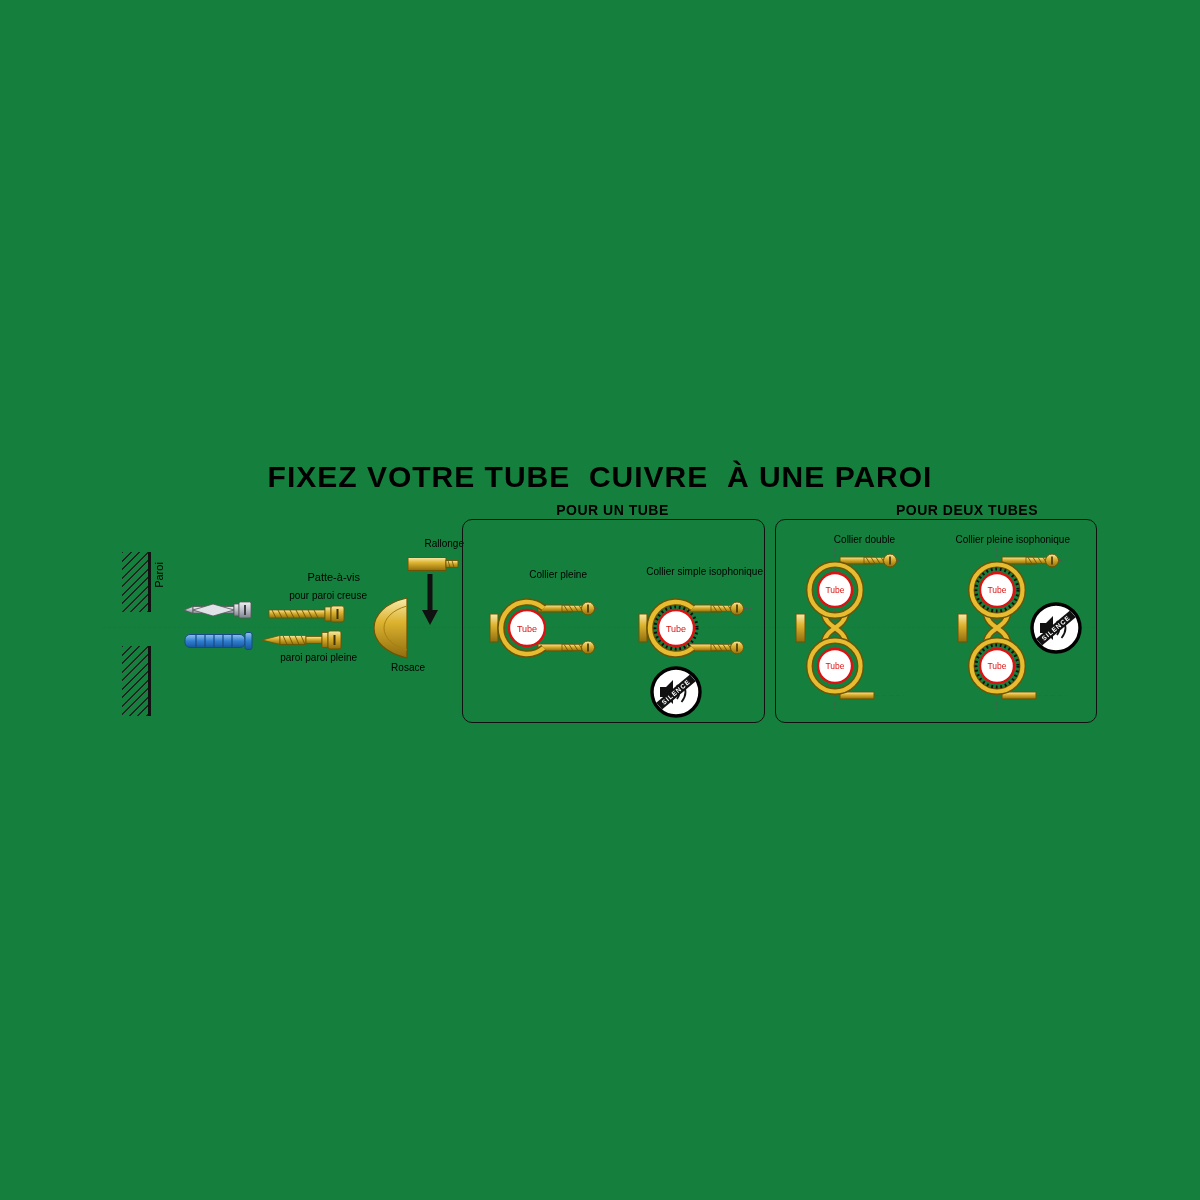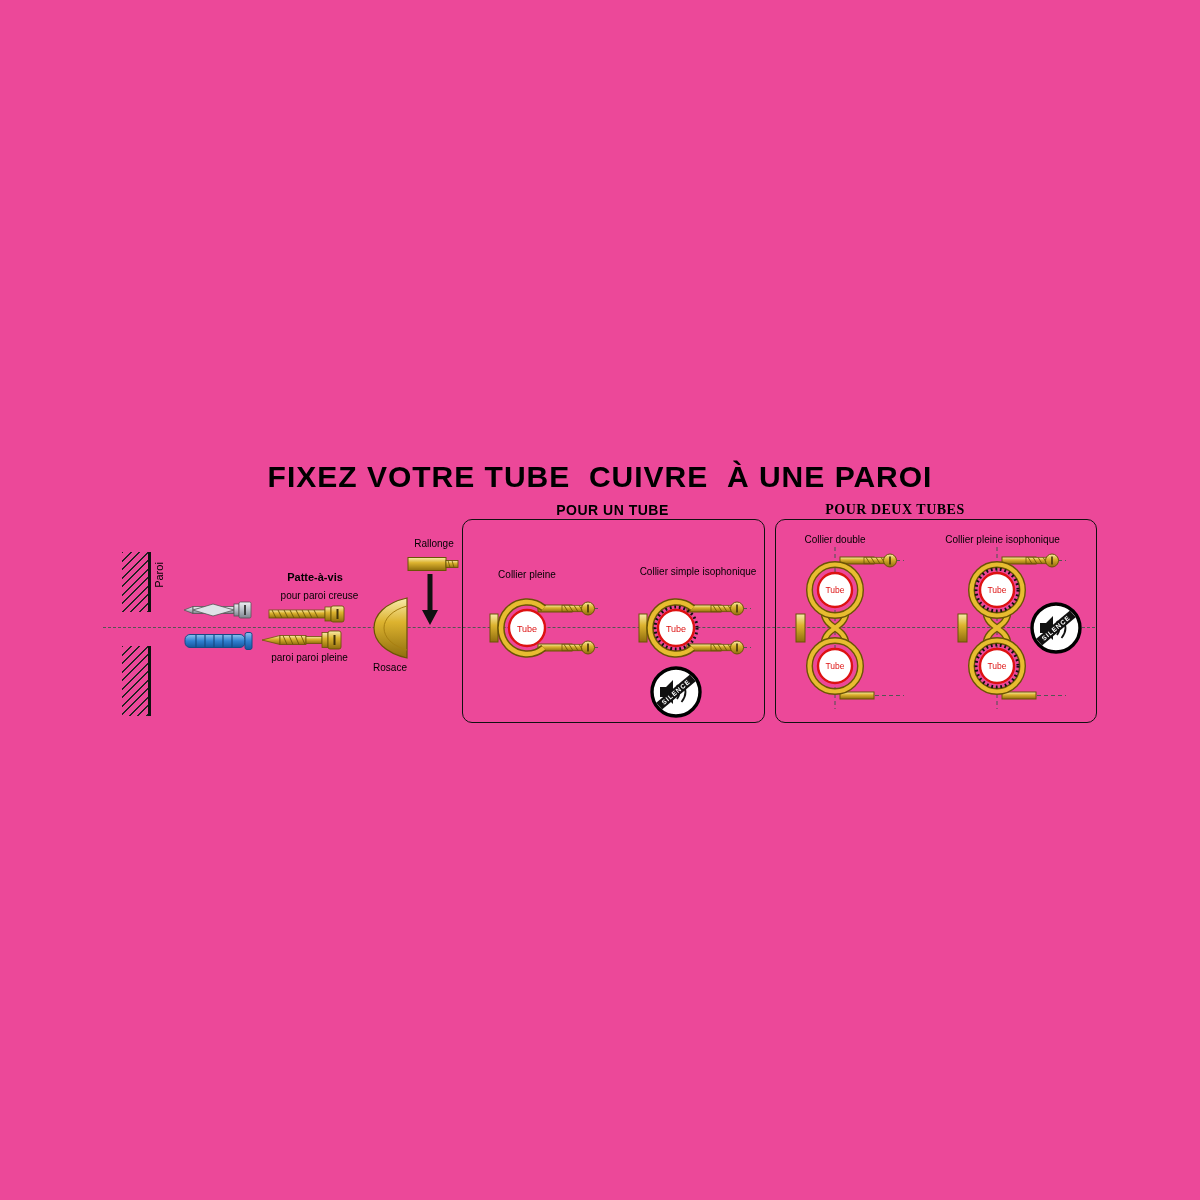--- a/index.html
+++ b/index.html
@@ -1,24 +1,24 @@
 <!DOCTYPE html>
 <html><head>
 <meta charset="utf-8">
 <style>
   html,body{margin:0;padding:0;background:#fff;}
-  .canvas{position:relative;width:1200px;height:1200px;background:#ec4899;overflow:hidden;
+  .canvas{position:relative;width:1200px;height:1200px;background:#15803d;overflow:hidden;
           font-family:"Liberation Sans",sans-serif;color:#000;}
   .abs{position:absolute;}
   .title{position:absolute;left:0;top:460px;width:1200px;text-align:center;
          font-size:30px;font-weight:bold;letter-spacing:1px;white-space:pre;margin:0;}
   .panel-heading{position:absolute;top:502px;text-align:center;font-size:14px;font-weight:bold;letter-spacing:.5px;}
   .panel-box{position:absolute;top:519px;height:202px;border:1.6px solid #111;border-radius:10px;background:transparent;}
-  .lbl{position:absolute;font-size:10px;line-height:1.15;text-align:center;}
-  .lbl-md{font-size:11px;font-weight:bold;}
+  .lbl{position:absolute;font-size:10px;line-height:1.15;text-align:right;}
+  .lbl-md{font-size:11px;}
   .axis{position:absolute;left:103px;top:627px;width:992px;border-top:1.5px dashed #555;height:0;}
   .hatch{position:absolute;left:122px;width:27px;
          background:repeating-linear-gradient(135deg,#222 0 1.2px,transparent 1.2px 6px);}
   .wall-line{position:absolute;left:148px;width:3px;background:#111;}
   .paroi{position:absolute;left:130px;top:568px;width:60px;height:14px;text-align:center;
          font-size:11px;transform:rotate(-90deg);}
   .svg-defs{position:absolute;width:0;height:0;}
   svg{overflow:visible;}
   .dash{stroke:#555;stroke-width:1.1;stroke-dasharray:4 3;fill:none;}
   .tubeTxt{fill:#dd1111;font-size:9px;font-family:"Liberation Sans",sans-serif;text-anchor:middle;}
@@ -115,21 +115,21 @@
     <rect x="2" y="3.5" width="38" height="13" fill="url(#gold)" stroke="#6b5405" stroke-width="1"></rect>
     <rect x="40" y="6.5" width="12" height="7" fill="url(#gold)" stroke="#6b5405" stroke-width="0.9"></rect>
     <path d="M42,6.5 L44,13.5 M46,6.5 L48,13.5" stroke="#6b5405" stroke-width="0.8"></path>
   </svg>
   <svg class="abs" style="left:420px;top:574px" width="20" height="52" viewBox="0 0 20 52">
     <rect x="7.5" y="0" width="5" height="38" fill="#111"></rect>
     <polygon points="2,36 18,36 10,51" fill="#111"></polygon>
   </svg>
 
   <div class="panel-heading" style="left:462px;width:301px;">POUR UN TUBE</div>
-  <div class="panel-heading" style="left:735px;width:320px;font-family:Liberation Serif, serif;">POUR DEUX TUBES</div>
+  <div class="panel-heading" style="left:807px;width:320px;">POUR DEUX TUBES</div>
 
   <div class="panel-box" style="left:462px;width:301px;"></div>
   <div class="panel-box" style="left:775px;width:320px;"></div>
 
   <div class="lbl" style="left:467px;top:569px;width:120px;">Collier pleine</div>
   <svg class="abs" style="left:482px;top:588px" width="122" height="80" viewBox="0 0 122 80">
     <line class="dash" x1="56" y1="20.5" x2="118" y2="20.5"></line>
     <line class="dash" x1="56" y1="59.5" x2="118" y2="59.5"></line>
     <rect x="8" y="26" width="8" height="28" fill="url(#gold)" stroke="#6b5405" stroke-width="1"></rect>
     <rect x="56" y="17" width="34" height="7" fill="url(#gold)" stroke="#6b5405" stroke-width="1"></rect>

